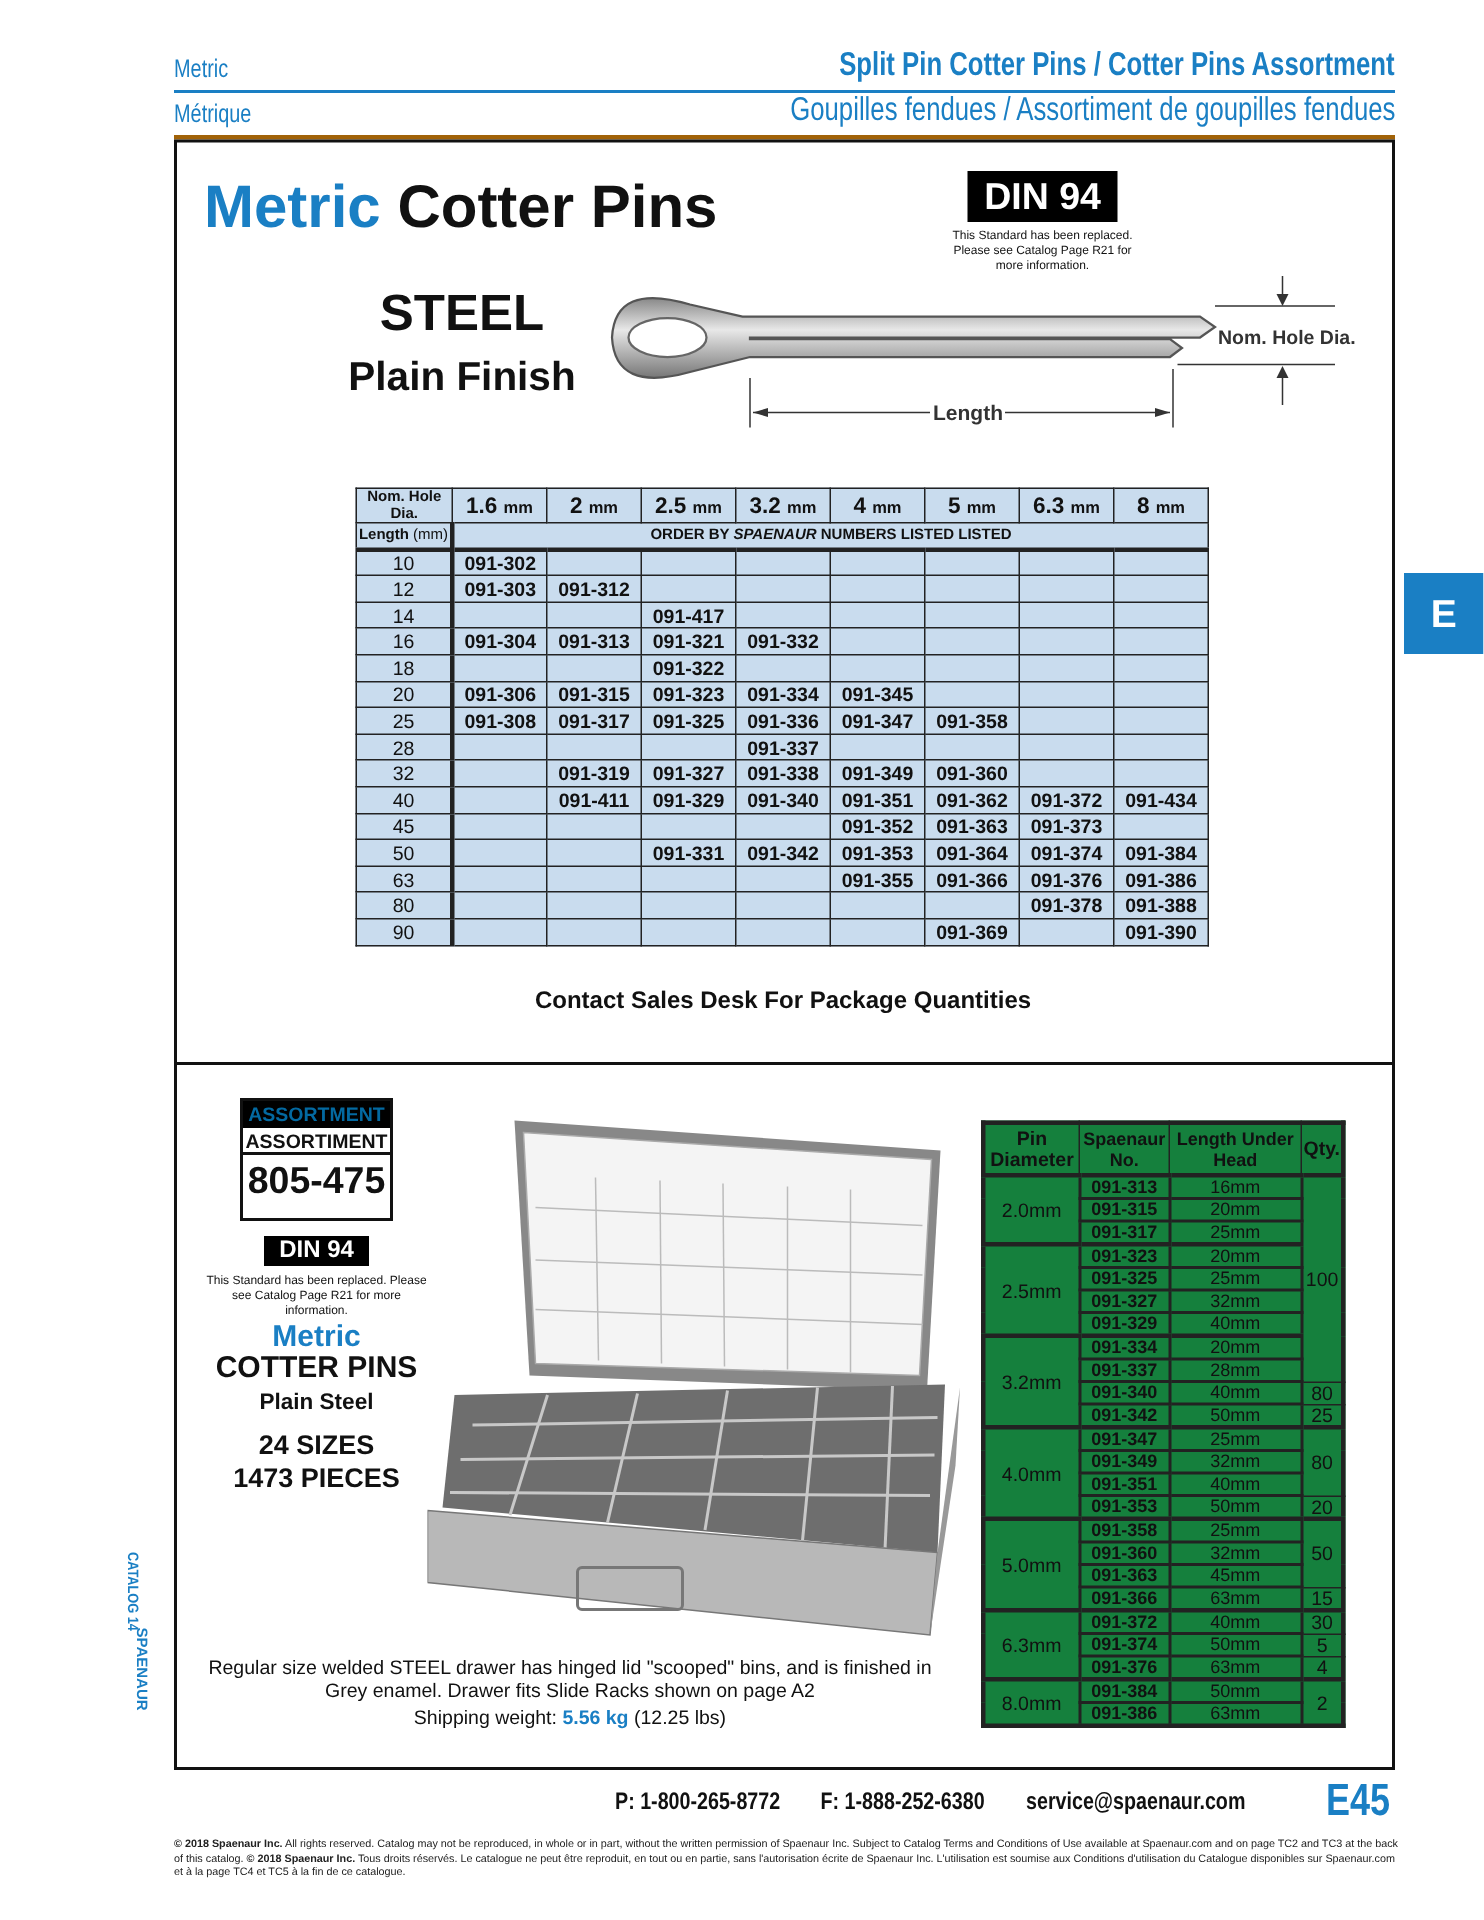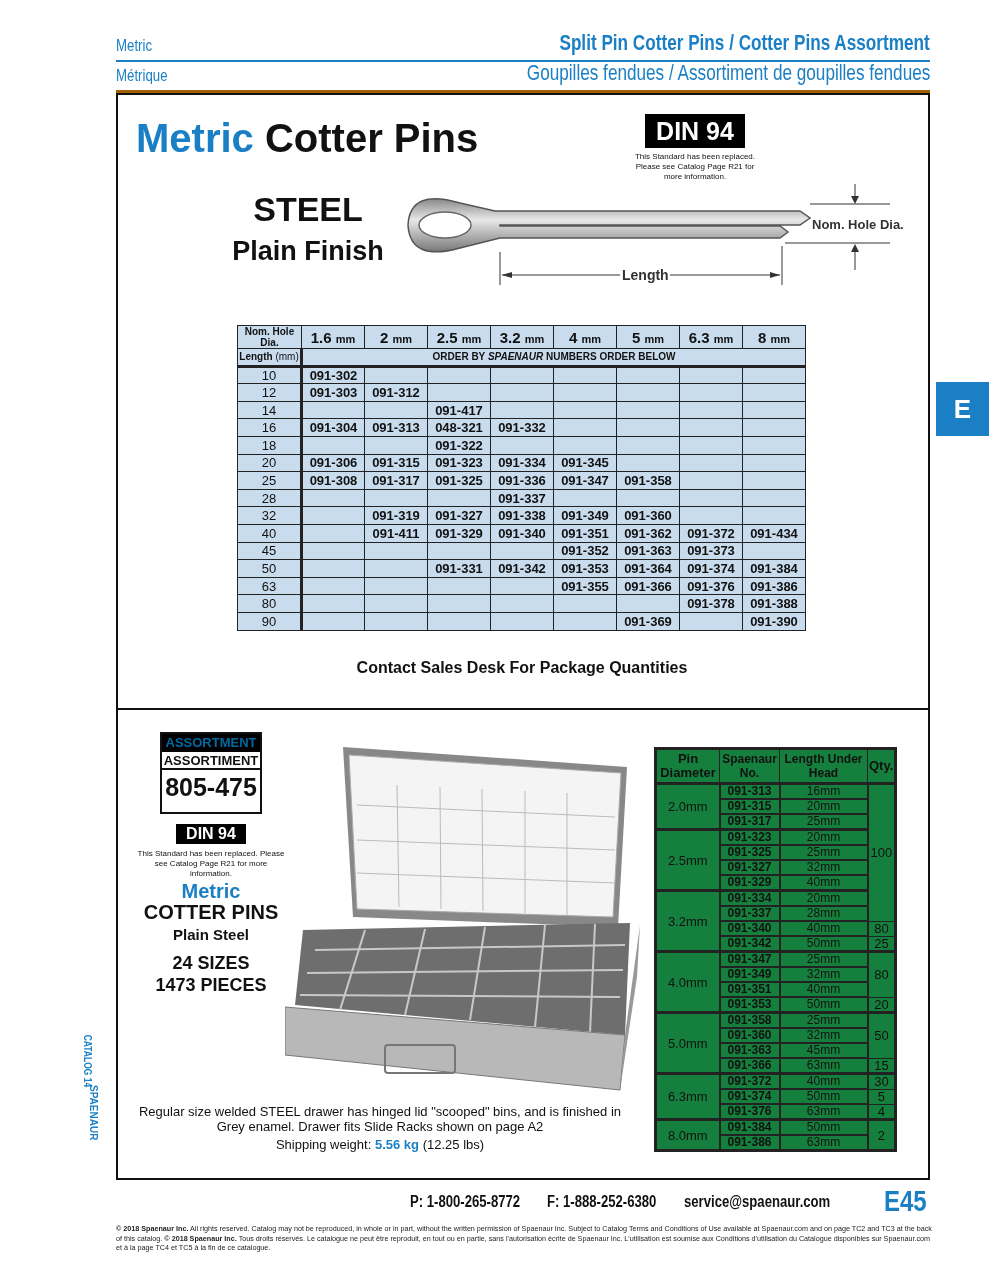--- a/index.html
+++ b/index.html
@@ -128,21 +128,21 @@
       <th class="c"><span>2</span> <small>mm</small></th>
       <th class="c"><span>2.5</span> <small>mm</small></th>
       <th class="c"><span>3.2</span> <small>mm</small></th>
       <th class="c"><span>4</span> <small>mm</small></th>
       <th class="c"><span>5</span> <small>mm</small></th>
       <th class="c"><span>6.3</span> <small>mm</small></th>
       <th class="c"><span>8</span> <small>mm</small></th>
     </tr>
     <tr>
       <td class="len-hd"><b>Length</b> <span style="font-weight:normal">(mm)</span></td>
-      <td class="orderhd" colspan="8"><span>ORDER BY</span> <i>SPAENAUR</i> <span>NUMBERS ORDER BELOW</span></td>
+      <td class="orderhd" colspan="8"><span>ORDER BY</span> <i>SPAENAUR</i> <span>NUMBERS LISTED LISTED</span></td>
     </tr>
   </thead>
   <tbody id="pin-tbody">
       <tr class="first">
         <td class="len">10</td>
         <td>091-302</td>
         <td></td>
         <td></td>
         <td></td>
         <td></td>
@@ -169,21 +169,21 @@
         <td></td>
         <td></td>
         <td></td>
         <td></td>
         <td></td>
       </tr>
       <tr>
         <td class="len">16</td>
         <td>091-304</td>
         <td>091-313</td>
-        <td>048-321</td>
+        <td>091-321</td>
         <td>091-332</td>
         <td></td>
         <td></td>
         <td></td>
         <td></td>
       </tr>
       <tr>
         <td class="len">18</td>
         <td></td>
         <td></td>

